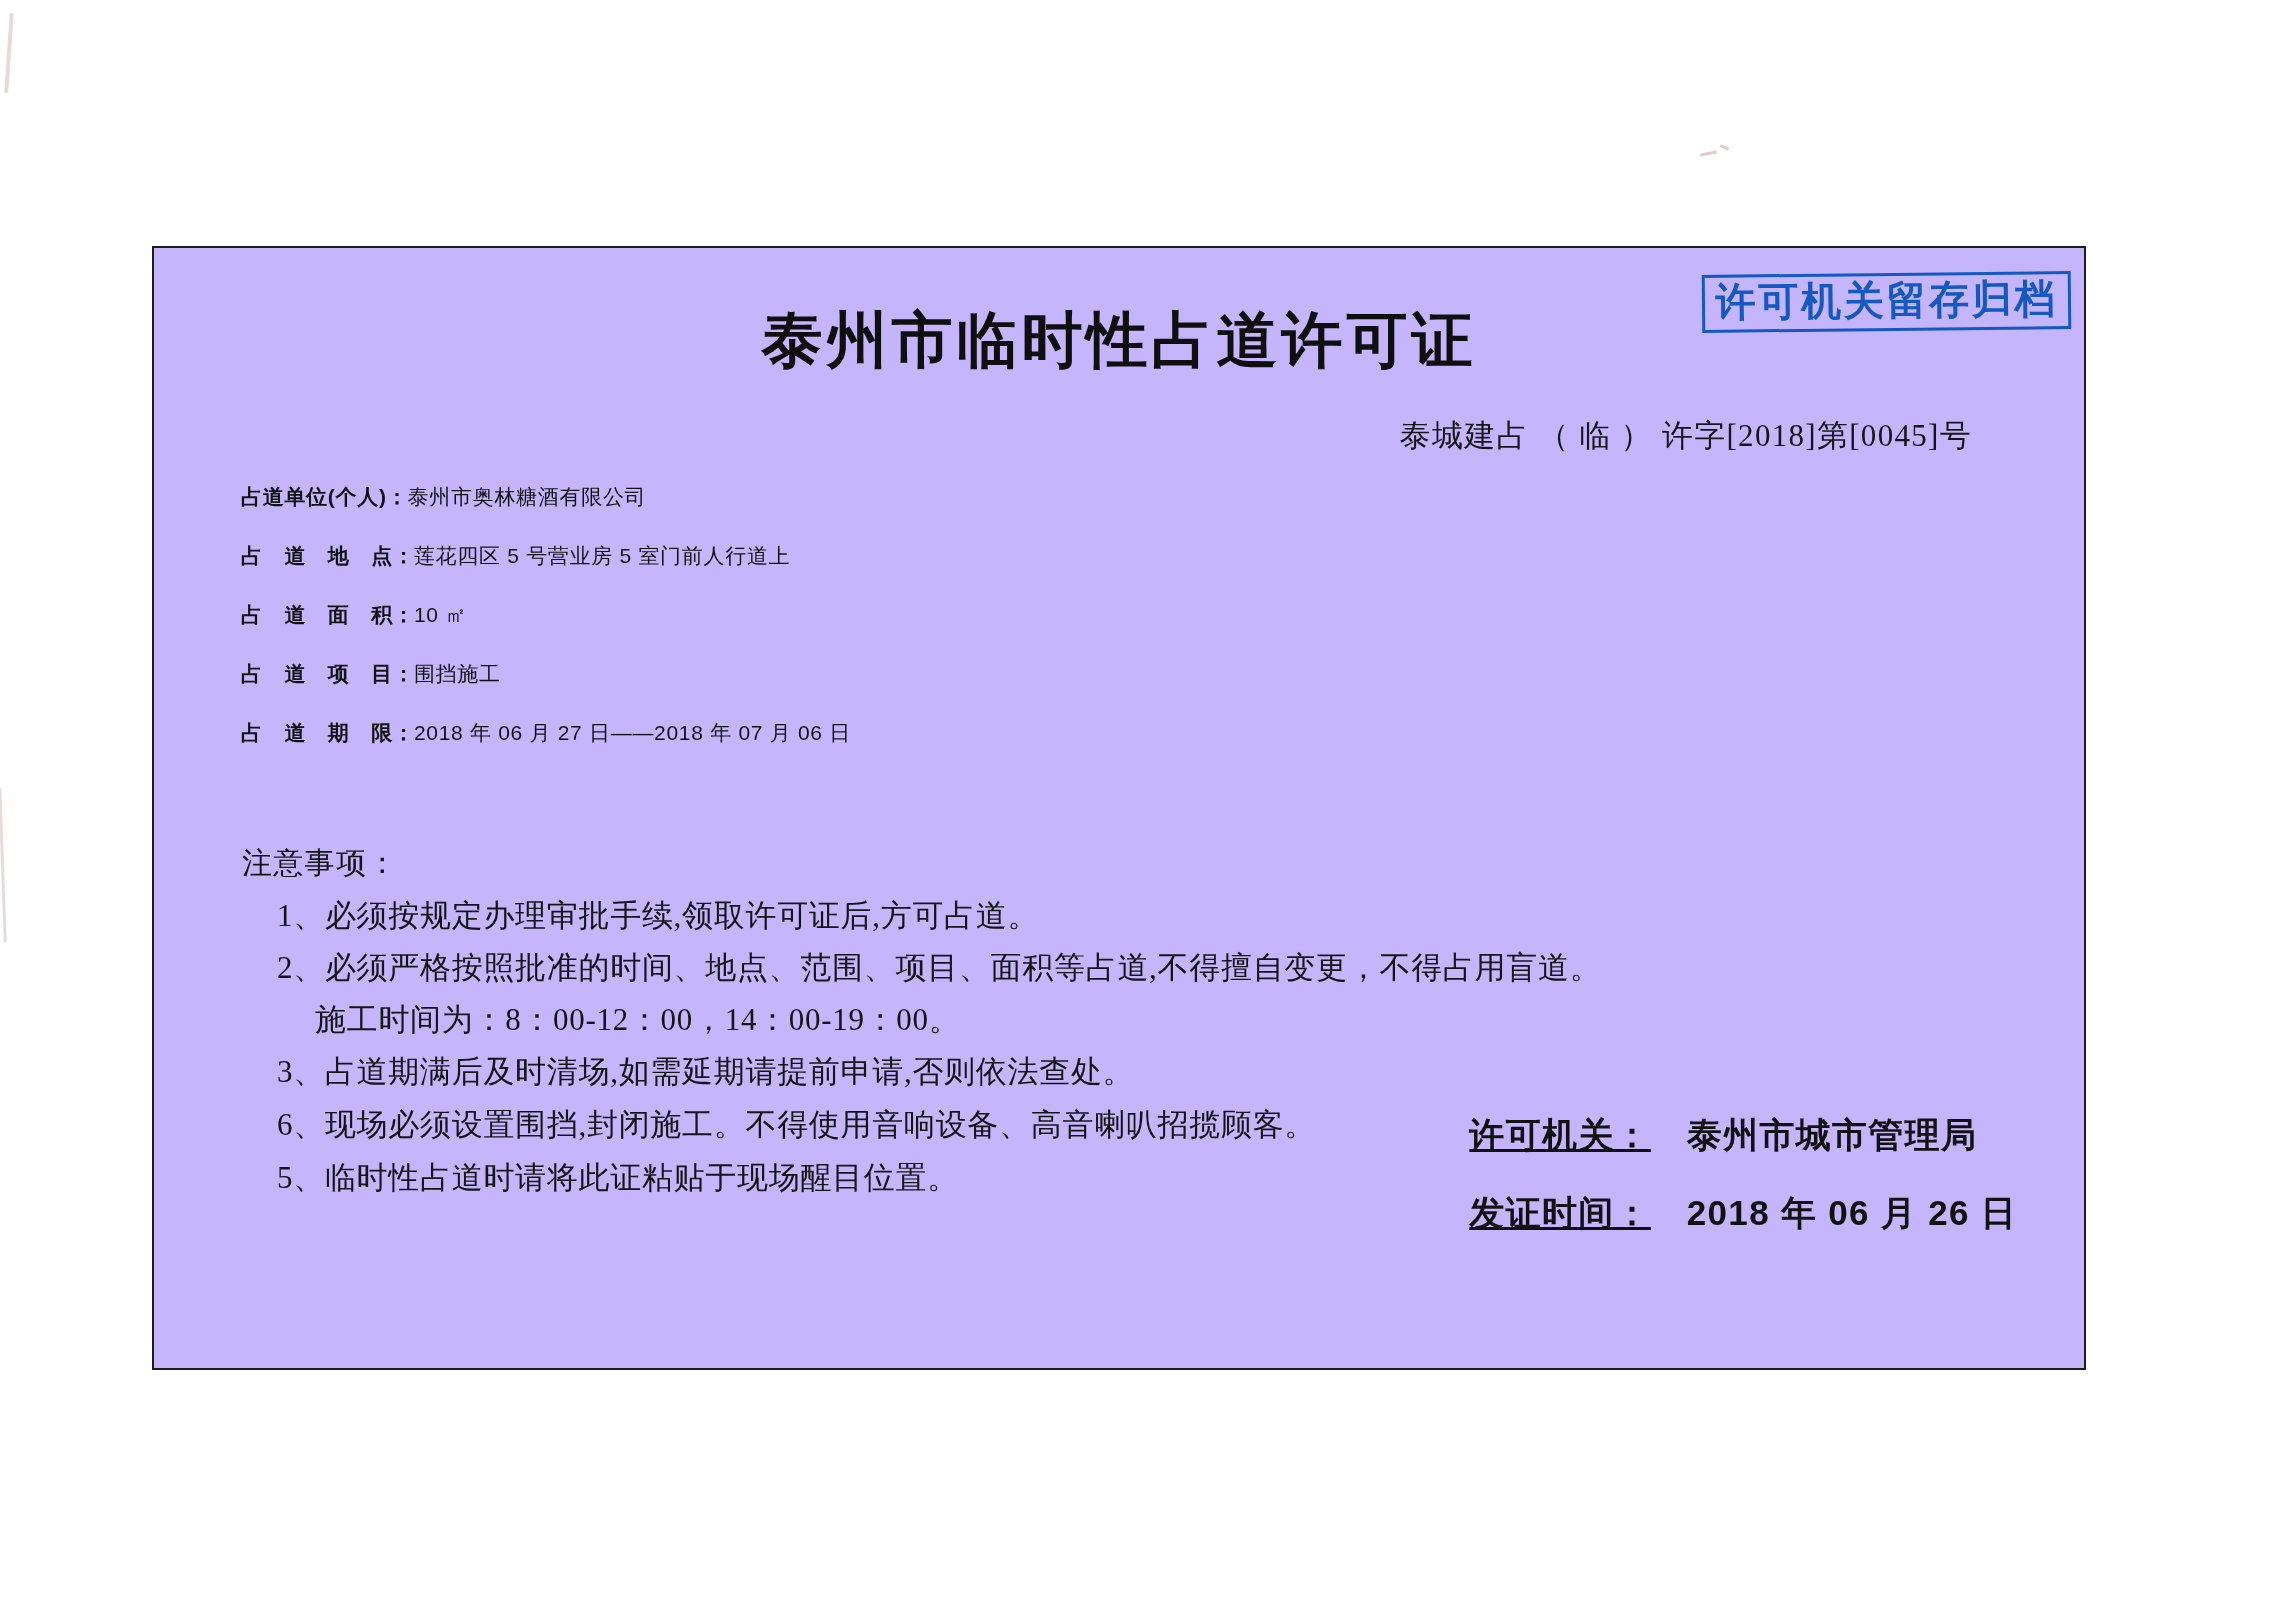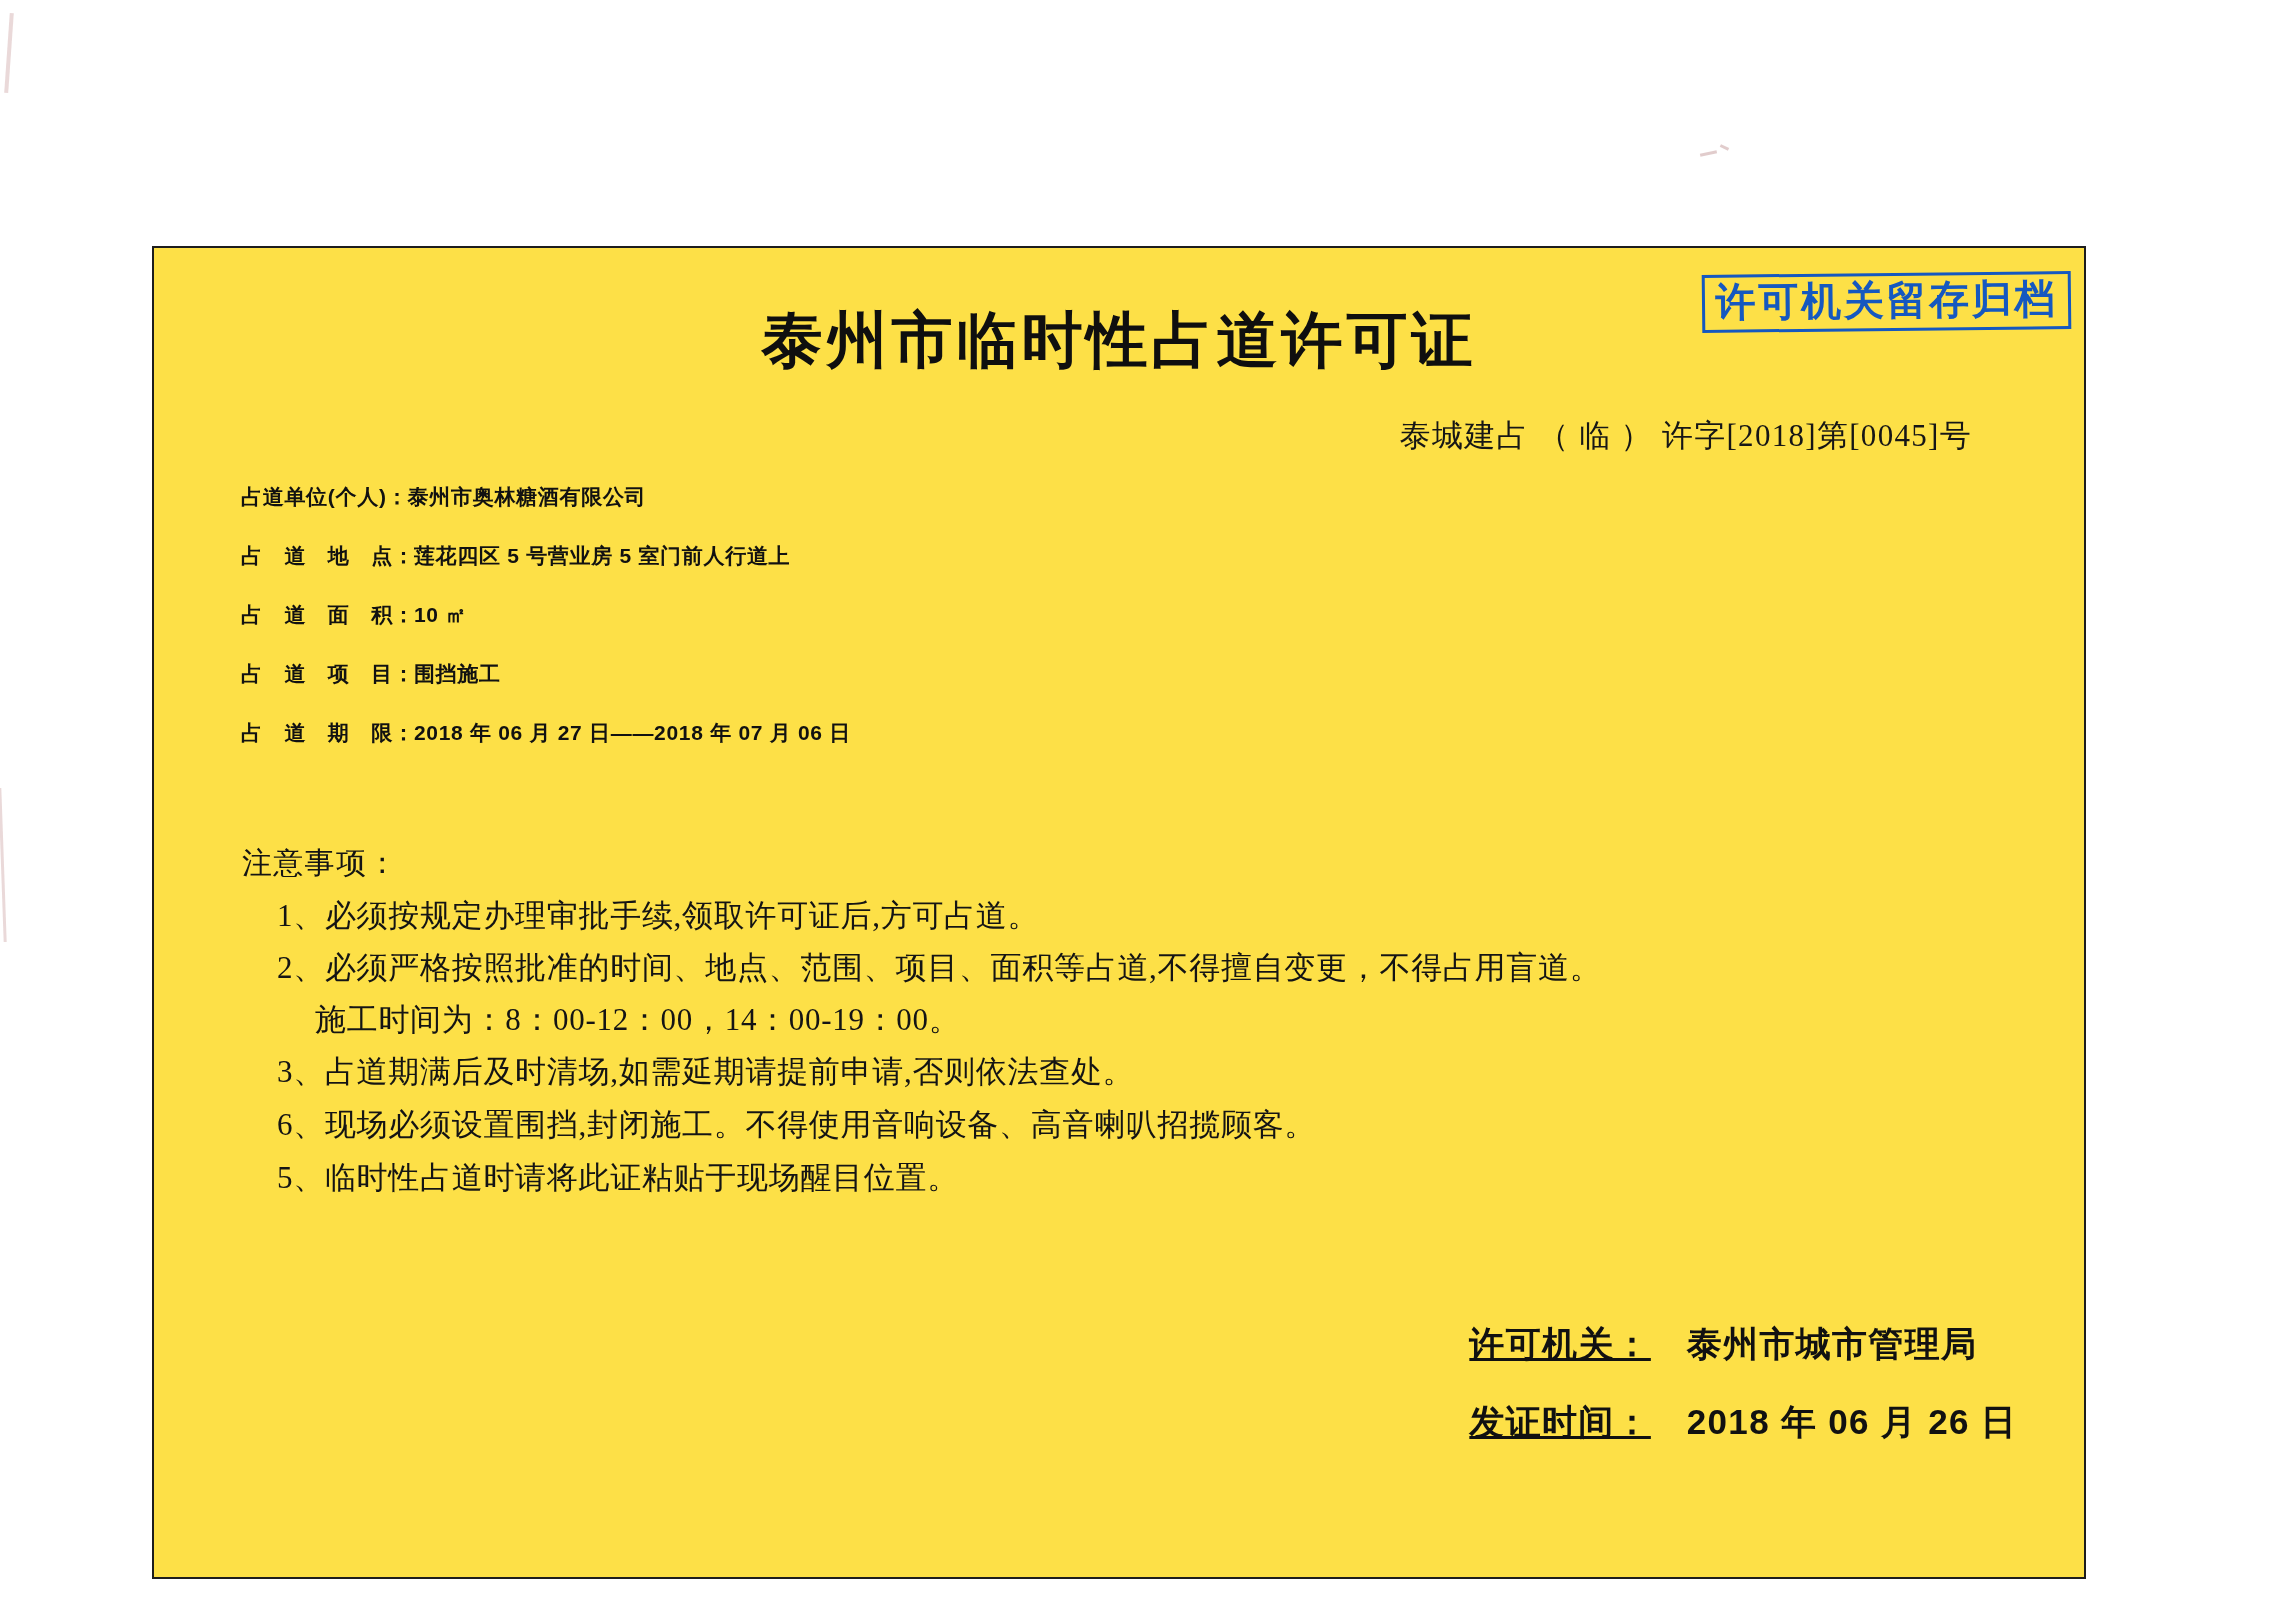--- a/index.html
+++ b/index.html
@@ -27,24 +27,24 @@
   .scan-mark.m3 { left: 1700px; top: 152px; width: 17.4px; height: 3.3px; background: #c9a3a3; transform: rotate(-12deg);}
   .scan-mark.m4 { left: 1720px; top: 146px; width: 9.4px; height: 2.7px; background: #c9a3a3; transform: rotate(25deg);}
   .scan-mark.m5 { left: 921px; top: 858px; width: 4px; height: 4px; border-radius: 50%; background: #bfbfbf;}
 
   
   .doc-frame {
     position: absolute;
     left: 152px;
     top: 246px;
     width: 1934px;
-    height: 1333px;
+    height: 1124px;
     border: 2px solid #1d1d1d;
     box-sizing: border-box;
-    background: #fde047;
+    background: #c4b5fd;
   }
 
   .doc-inner {
     position: absolute;
     left: 0; top: 0; right: 0; bottom: 0;
   }
 
   .title {
     position: absolute;
     left: 0;
@@ -105,21 +105,21 @@
     font-weight: bold;
     letter-spacing: 0.7px;
   }
   .field-label.spaced {
     letter-spacing: 0.7px;
   }
   .field-colon {
     font-weight: bold;
   }
   .field-value {
-    font-weight: bold;
+    font-weight: normal;
     letter-spacing: 0.7px;
   }
 
   .notes {
     position: absolute;
     left: 88px;
     top: 595px;
     width: 1804px;
     font-family: "Liberation Serif", serif;
   }

